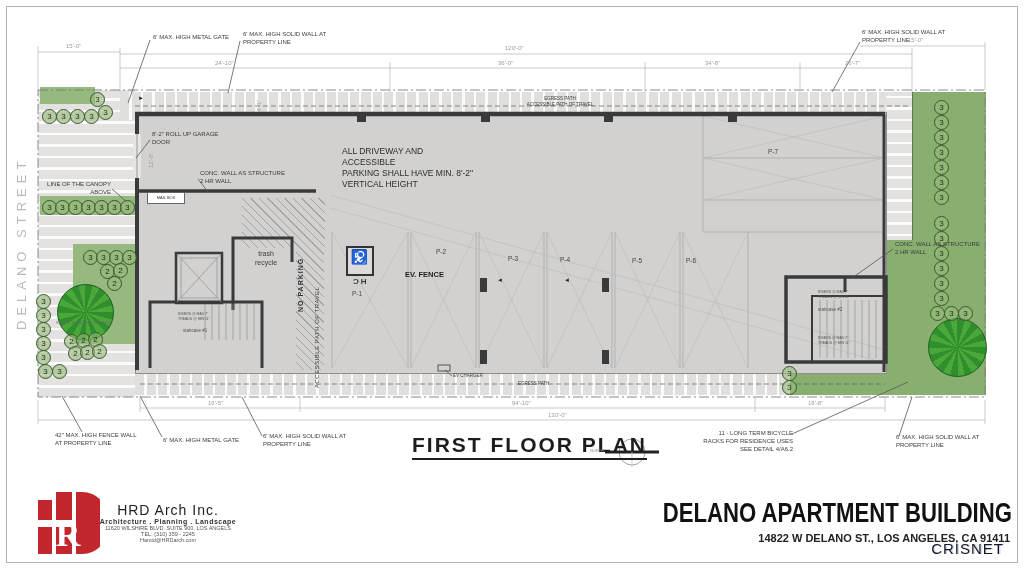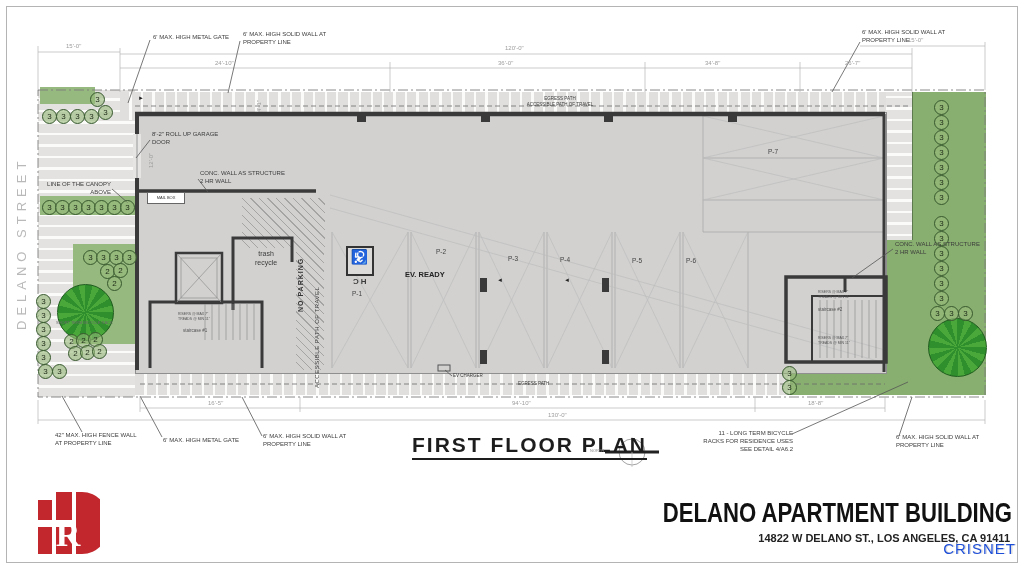--- a/index.html
+++ b/index.html
@@ -31,21 +31,21 @@
   .arrow{position:absolute;font-size:6px;color:#222}
   .col{position:absolute;background:#3a3a3a}
   .plan-title{position:absolute;font-size:21px;font-weight:bold;letter-spacing:2px;color:#1d1d1d;
               border-bottom:2px solid #1d1d1d;padding-bottom:1px}
   .firm-name{font-size:14px;color:#222;letter-spacing:1px}
   .firm-tag{font-size:7px;color:#333;font-weight:bold;letter-spacing:.5px}
   .firm-sm{font-size:5.5px;color:#555}
   .proj-title{position:absolute;right:12px;top:498px;font-size:27px;font-weight:bold;color:#111;
               transform:scaleX(.82);transform-origin:right center;white-space:nowrap}
   .proj-addr{position:absolute;right:14px;top:532px;font-size:11px;font-weight:bold;color:#222;white-space:nowrap}
-  .watermark{position:absolute;right:8px;top:540px;font-size:15px;color:#1d4ed8;letter-spacing:1px;
+  .watermark{position:absolute;right:20px;top:540px;font-size:15px;color:#0f172a;letter-spacing:1px;
              text-shadow:1.5px 0 0 #dedede}
   svg{position:absolute;left:0;top:0}
 </style>
 </head>
 <body>
 
 <div id="stage">
   <div class="border-frame"></div>
 
   <div class="abs band-v" style="left:38px;top:90px;width:97px;height:307px"></div>
@@ -289,25 +289,28 @@
   <div class="lbl" style="left:163px;top:437px">6' MAX. HIGH METAL GATE</div>
   <div class="lbl" style="left:263px;top:433px">6' MAX. HIGH SOLID WALL AT
 PROPERTY LINE</div>
   <div class="lbl" style="left:896px;top:434px">6' MAX. HIGH SOLID WALL AT
 PROPERTY LINE</div>
   <div class="lbl r" style="left:688px;top:430px;width:105px">11 - LONG TERM BICYCLE
 RACKS FOR RESIDENCE USES
 SEE DETAIL 4/A6.2</div>
   <div class="lbl" style="left:56px;top:320px;width:60px;font-size:4px;color:#6a6a6a">SHORT TERM BICYCLE RACK</div>
 
+  <div class="note" style="left:342px;top:146px;width:135px">ALL DRIVEWAY AND ACCESSIBLE
+PARKING SHALL HAVE MIN. 8'-2"
+VERTICAL HEIGHT</div>
 
   <div class="lbl" style="left:505px;top:96px;width:110px;text-align:center;font-size:4.5px">EGRESS PATH
 ACCESSIBLE PATH OF TRAVEL</div>
   <div class="lbl" style="left:518px;top:381px;font-size:4.5px">EGRESS PATH</div>
-  <div class="lbl" style="left:405px;top:270px;font-size:7.5px;font-weight:bold;color:#222">EV. READY</div>
+  <div class="lbl" style="left:405px;top:270px;font-size:7.5px;font-weight:bold;color:#222">EV. FENCE</div>
   <div class="lbl" style="left:453px;top:373px;font-size:4.5px">EV CHARGER</div>
   <div class="lbl vtext" style="left:296px;top:248px;height:64px;font-size:7px;font-weight:bold;letter-spacing:1px;color:#333">NO PARKING</div>
   <div class="lbl vtext" style="left:314px;top:238px;height:150px;font-size:6px;letter-spacing:.5px">ACCESSIBLE PATH OF TRAVEL</div>
   <div class="lbl" style="left:246px;top:249px;width:40px;text-align:center;font-size:7px">trash
 recycle</div>
   <div class="abs" style="left:147px;top:192px;width:36px;height:10px;background:#fff;border:1px solid #666;font-size:4px;color:#333;text-align:center;line-height:10px">MAIL BOX</div>
   <div class="lbl" style="left:183px;top:328px;font-size:4.5px;color:#555">staircase #1</div>
   <div class="lbl" style="left:178px;top:312px;font-size:3.5px;color:#555">RISERS @ MAX 7"
 TREADS @ MIN 11"</div>
   <div class="lbl" style="left:818px;top:307px;font-size:4.5px;color:#555">staircase #2</div>
@@ -350,17 +353,24 @@
   <div class="plan-title" style="left:412px;top:433px">FIRST FLOOR PLAN</div>
   <div class="lbl" style="left:590px;top:448px;font-size:4px;color:#888">NORTH</div>
 
   <svg width="62" height="66" style="left:38px;top:492px" viewBox="0 0 62 66">
     <rect x="0" y="8" width="14" height="54" fill="#c1272d"></rect>
     <rect x="18" y="0" width="16" height="62" fill="#c1272d"></rect>
     <path d="M38,0 h6 a28,31 0 0 1 0,62 h-6 z" fill="#c1272d"></path>
     <rect x="0" y="28" width="34" height="7" fill="#ffffff"></rect>
     <text x="30" y="54" font-size="34" font-weight="bold" fill="#ffffff" text-anchor="middle" font-family="Liberation Serif, serif">R</text>
   </svg>
+  <div class="abs" style="left:88px;top:502px;width:160px;text-align:center">
+    <div class="firm-name">HRD Arch Inc.</div>
+    <div class="firm-tag">Architecture . Planning . Landscape</div>
+    <div class="firm-sm">11620 WILSHIRE BLVD. SUITE 900, LOS ANGELS</div>
+    <div class="firm-sm">TEL: (310) 359 - 2245</div>
+    <div class="firm-sm">Hamid@HRDarch.com</div>
+  </div>
 
   <div class="proj-title">DELANO APARTMENT BUILDING</div>
   <div class="proj-addr">14822 W DELANO ST., LOS ANGELES, CA 91411</div>
   <div class="watermark">CRISNET</div>
 </div>
 
 </body></html>

